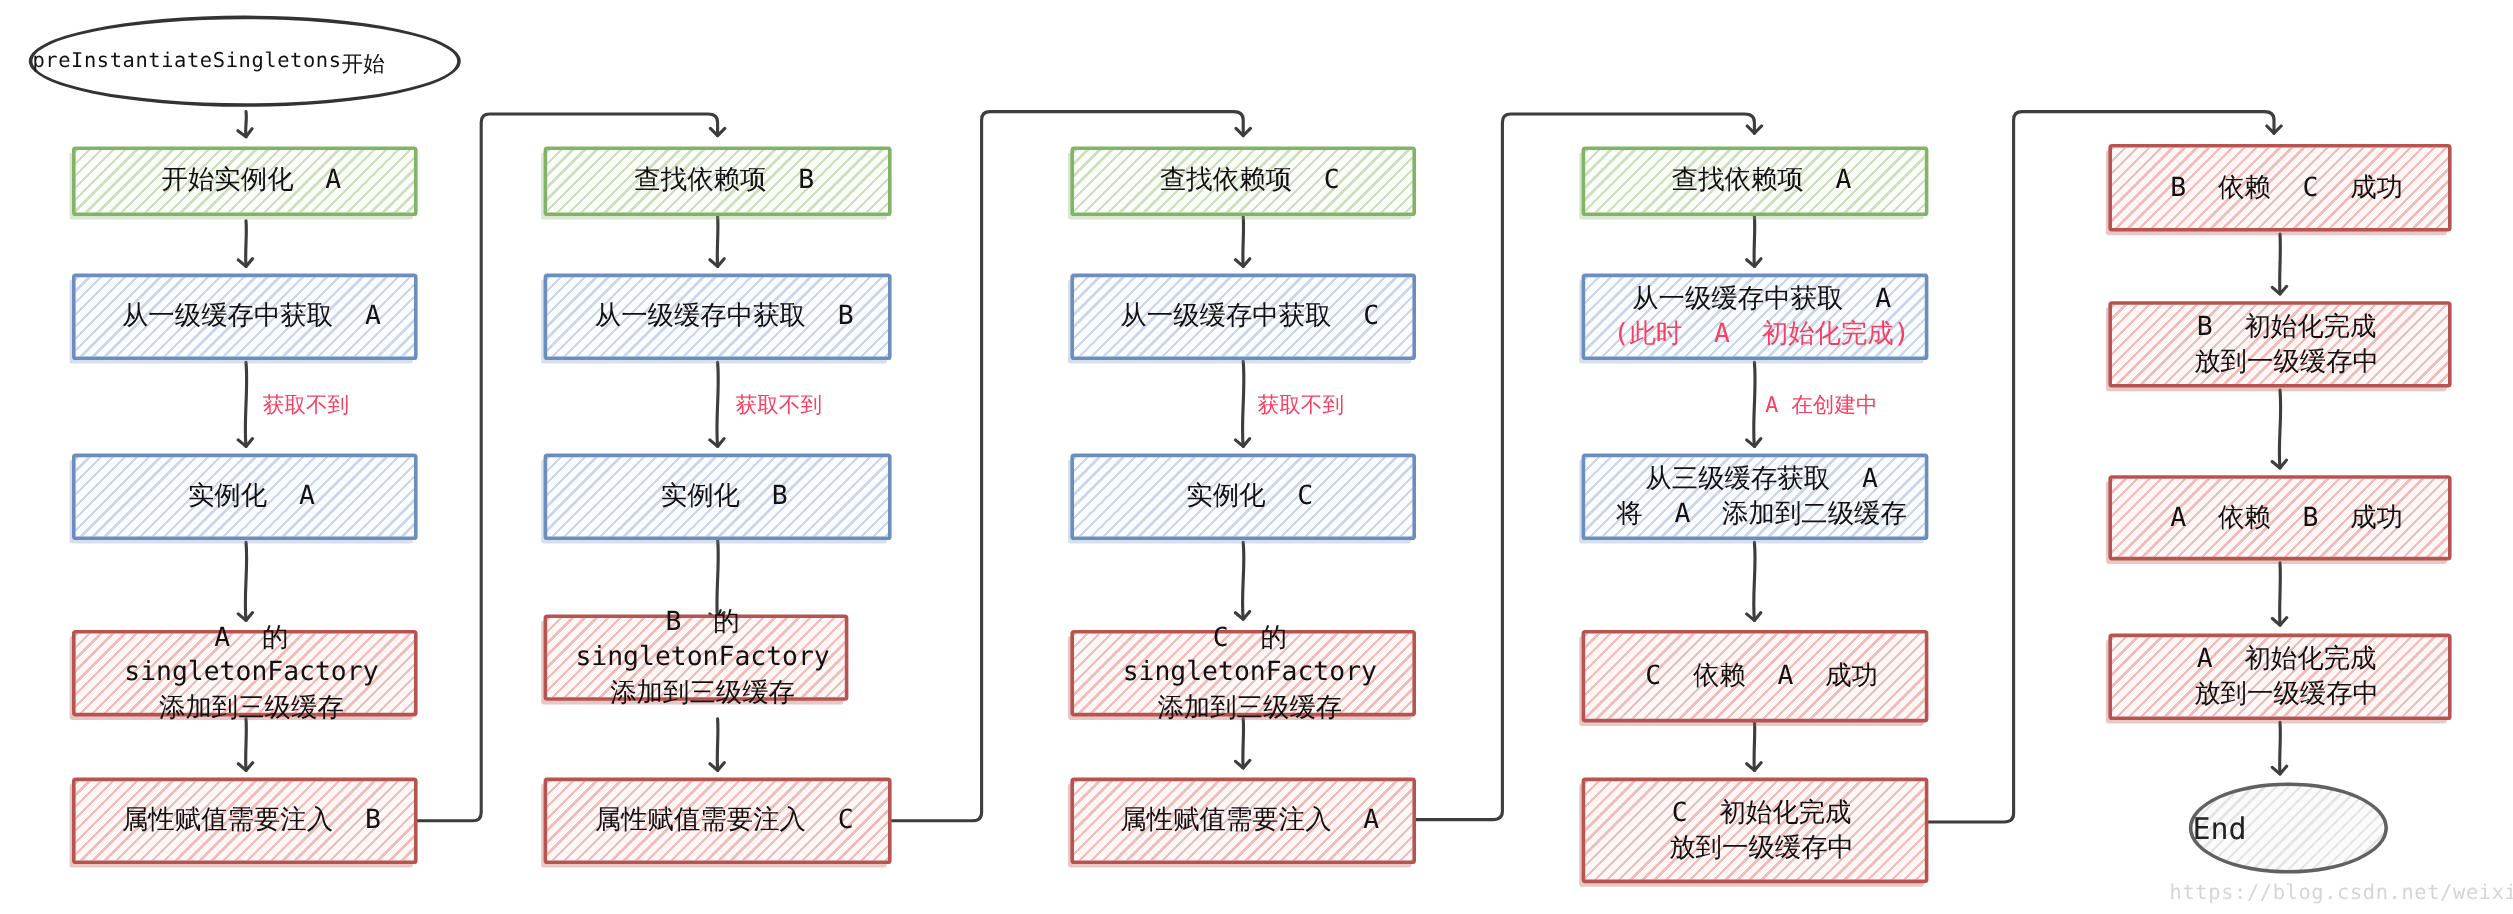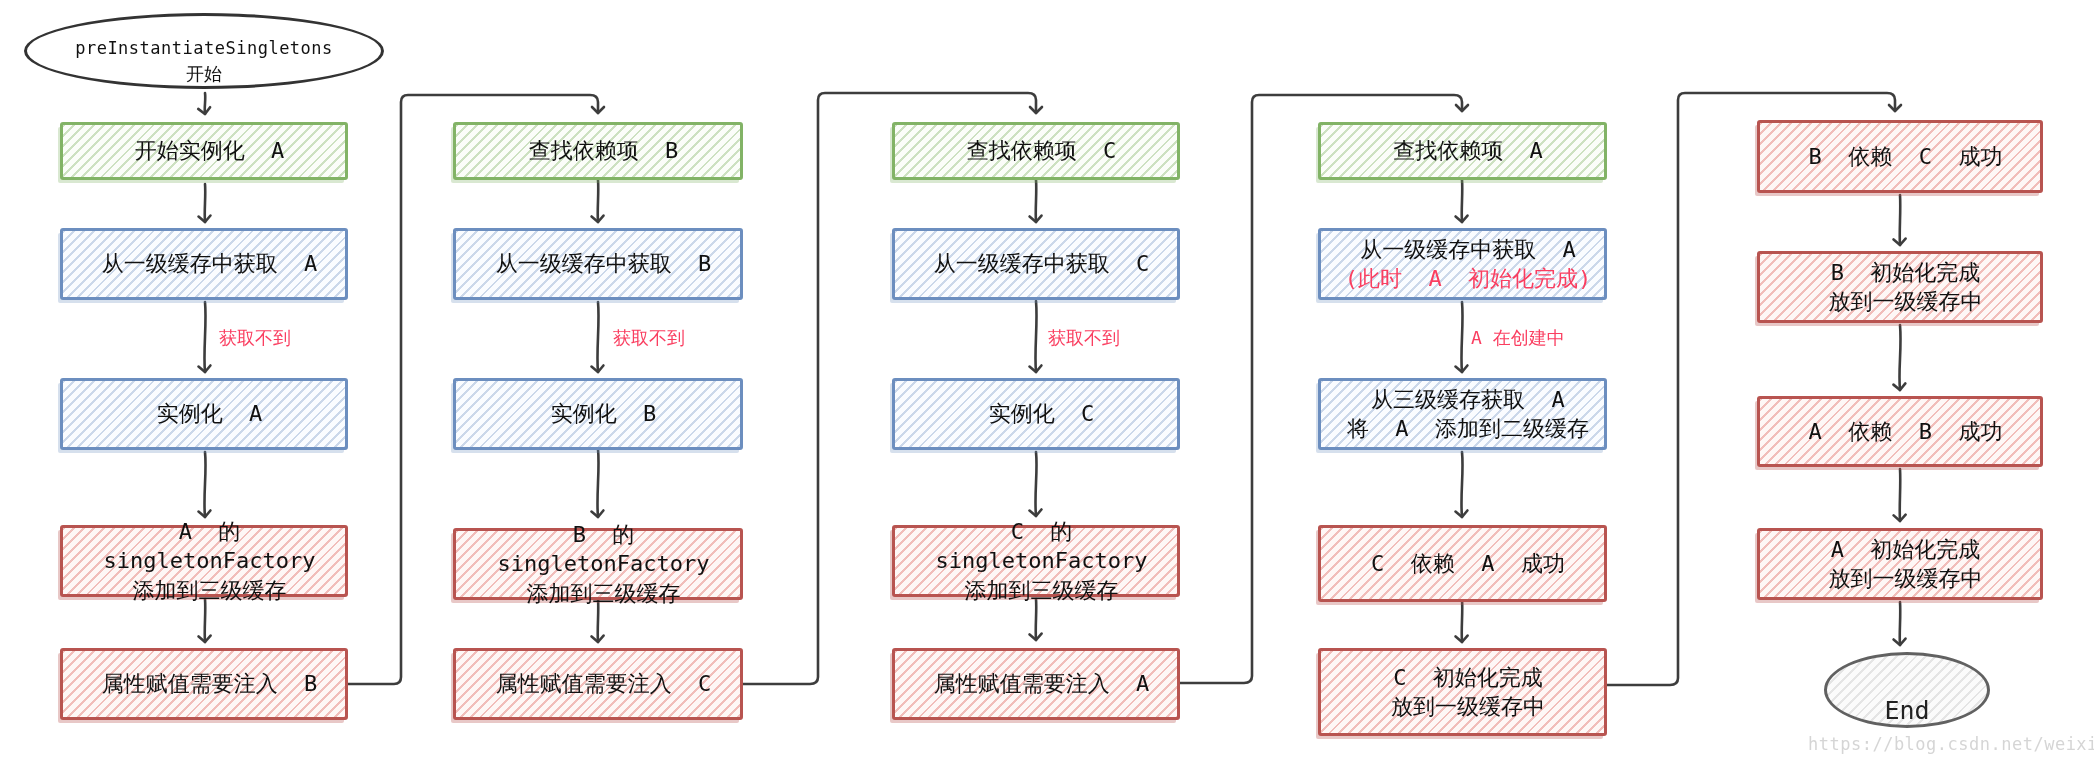--- a/index.html
+++ b/index.html
@@ -22,21 +22,21 @@
     background-image:repeating-linear-gradient(135deg,rgba(108,142,191,.33) 0 2px,transparent 2px 7px);
     box-shadow:-3px 4px 0 -1px rgba(108,142,191,.28);
   }
   .node.red{
     border:3px solid #b85450;background-color:#fef7f6;
     background-image:repeating-linear-gradient(135deg,rgba(226,119,113,.45) 0 2px,transparent 2px 7px);
     box-shadow:-3px 4px 0 -1px rgba(184,84,80,.32);
   }
   .ellipse{
     position:absolute;box-sizing:border-box;border-radius:50%;
-    display:flex;flex-direction:column;align-items:center;justify-content:flex-end;
+    display:flex;flex-direction:row;align-items:center;justify-content:flex-start;
     text-align:center;background:#ffffff;
   }
   .ellipse.start{border:3px solid #333333;}
   .ellipse.end{
     border:3px solid #616161;background-color:#fbfbfb;
     background-image:repeating-linear-gradient(135deg,rgba(150,150,150,.22) 0 2px,transparent 2px 7px);
     font-size:25px;color:#222;
   }
   .start-title{font-size:17px;letter-spacing:.5px;}
   .start-sub{font-size:18px;margin-top:4px;}
@@ -104,21 +104,21 @@
   <div class="edge-label" style="left:219px;top:329px;">获取不到</div>
   <div class="node blue" style="left:60px;top:378px;width:288px;height:72px;">实例化  A</div>
   <div class="node red" style="left:60px;top:525px;width:288px;height:72px;">A  的  singletonFactory
 添加到三级缓存</div>
   <div class="node green" style="left:453px;top:122px;width:290px;height:58px;">查找依赖项  B</div>
 
   <div class="node red" style="left:60px;top:648px;width:288px;height:72px;">属性赋值需要注入  B</div>
   <div class="node blue" style="left:453px;top:228px;width:290px;height:72px;">从一级缓存中获取  B</div>
   <div class="edge-label" style="left:613px;top:329px;">获取不到</div>
   <div class="node blue" style="left:453px;top:378px;width:290px;height:72px;">实例化  B</div>
-  <div class="node red" style="left:453px;top:528px;width:290px;height:72px;">B  的  singletonFactory
+  <div class="node red" style="left:453px;top:512px;width:254px;height:72px;">B  的  singletonFactory
 添加到三级缓存</div>
   <div class="node red" style="left:453px;top:648px;width:290px;height:72px;">属性赋值需要注入  C</div>
 
   <div class="node green" style="left:892px;top:122px;width:288px;height:58px;">查找依赖项  C</div>
   <div class="node blue" style="left:892px;top:228px;width:288px;height:72px;">从一级缓存中获取  C</div>
   <div class="edge-label" style="left:1048px;top:329px;">获取不到</div>
   <div class="node blue" style="left:892px;top:378px;width:288px;height:72px;">实例化  C</div>
   <div class="node red" style="left:892px;top:525px;width:288px;height:72px;">C  的  singletonFactory
 添加到三级缓存</div>
   <div class="node red" style="left:892px;top:648px;width:288px;height:72px;">属性赋值需要注入  A</div>

